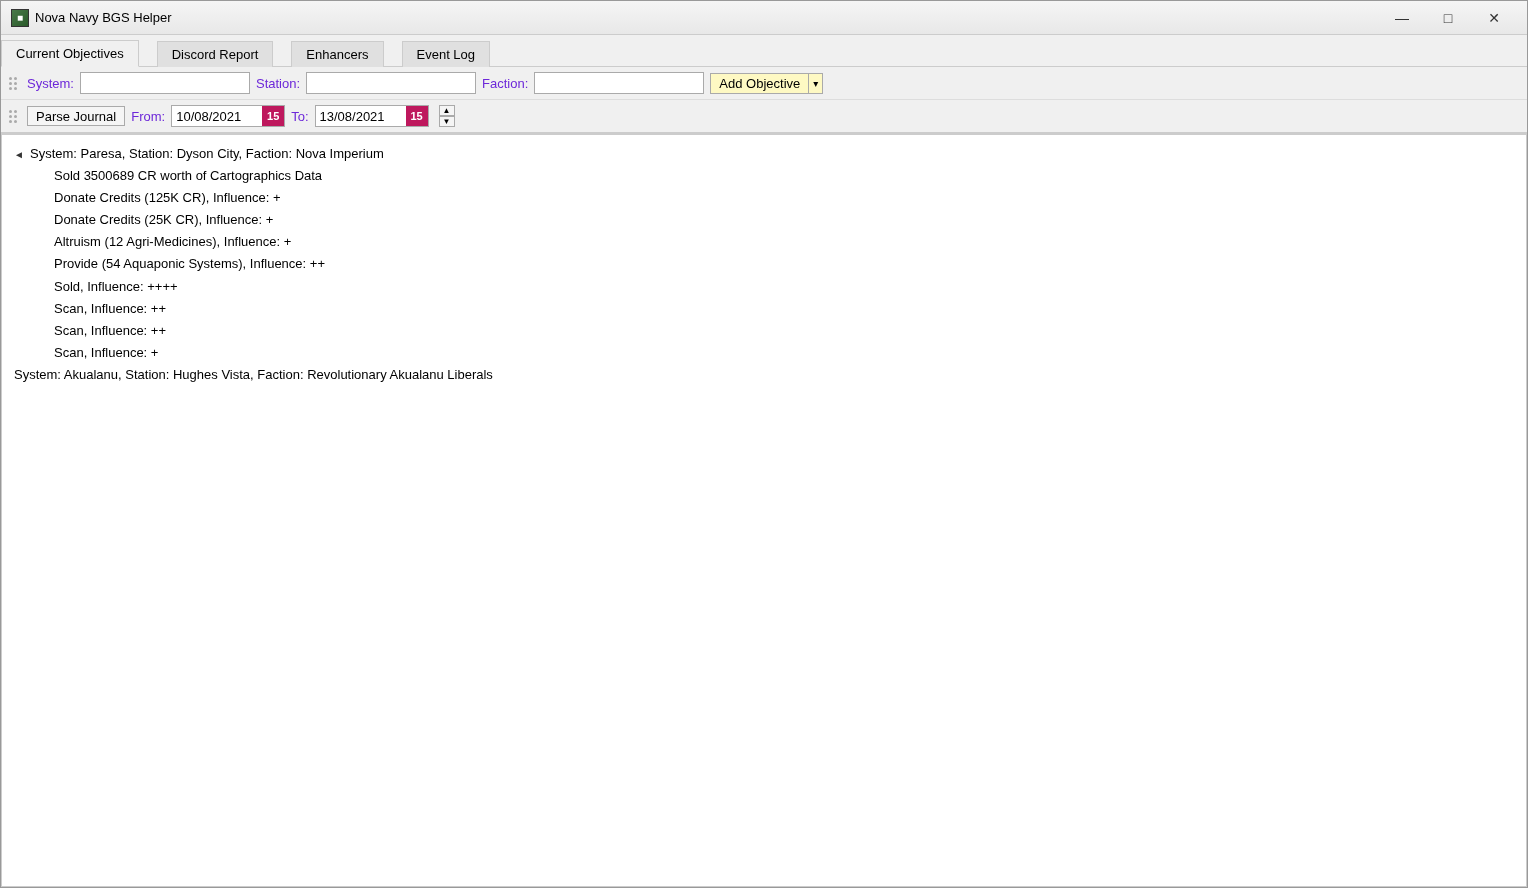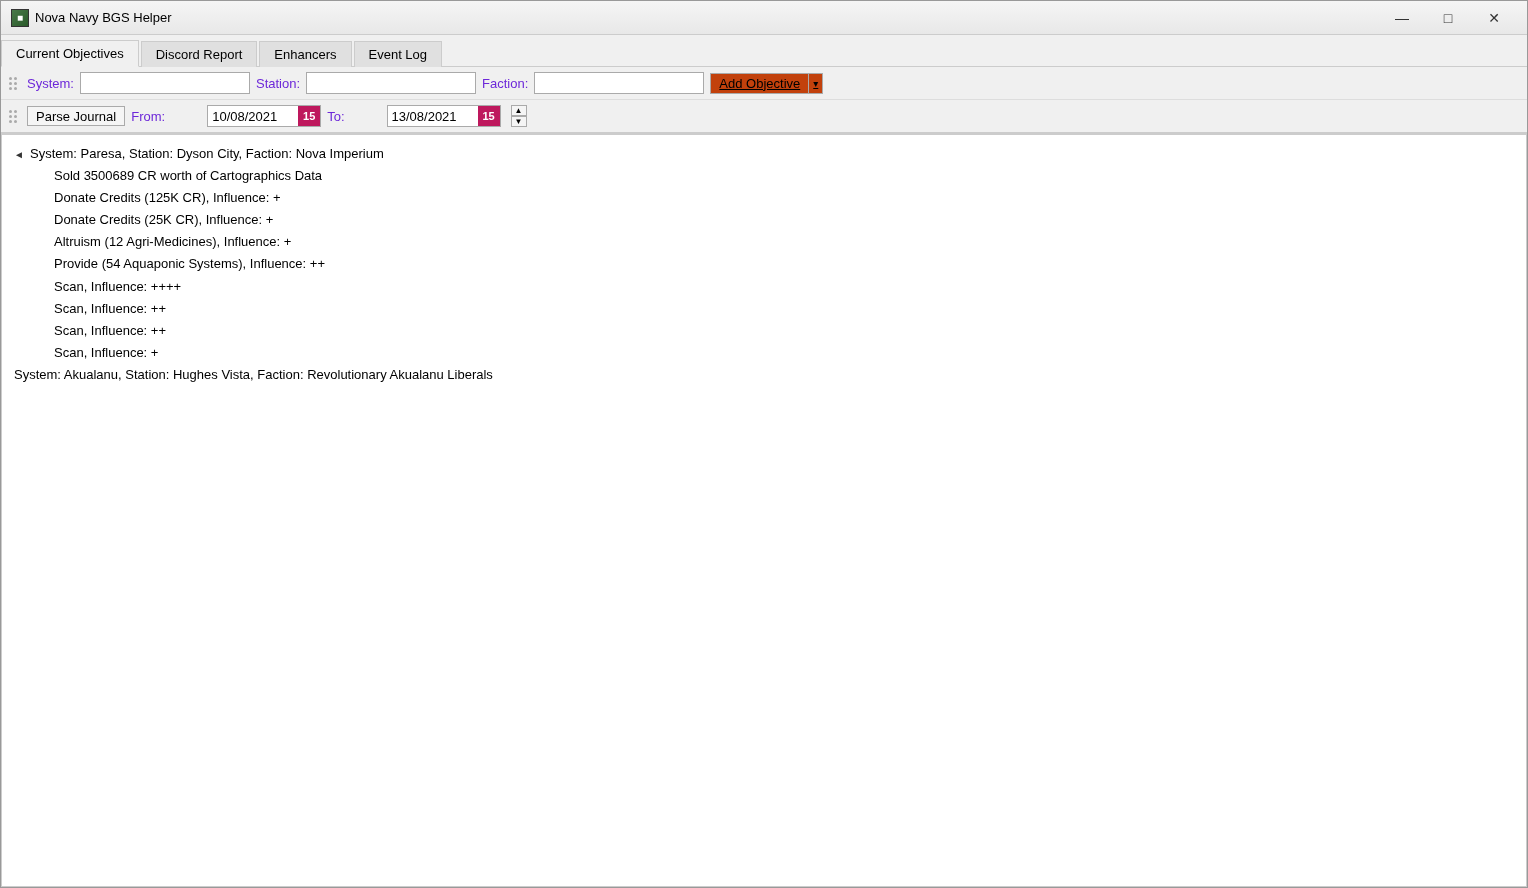--- a/index.html
+++ b/index.html
@@ -85,21 +85,21 @@
       border-bottom: 1px solid #ccc;
     }
 
     .tab {
       padding: 5px 14px;
       border: 1px solid #ccc;
       border-bottom: none;
       background: #e0e0e0;
       cursor: pointer;
       font-size: 13px;
-      margin-right: 2px;
+      margin-right: 18px;
       position: relative;
       top: 1px;
     }
 
     .tab.active {
       background: #f0f0f0;
       border-bottom: 1px solid #f0f0f0;
       z-index: 1;
     }
 
@@ -147,24 +147,23 @@
 
     .text-input-lg {
       width: 170px;
     }
 
     .add-objective-btn {
       display: flex;
       align-items: center;
       gap: 0;
       border: 1px solid #aaa;
-      background: #c2410c;
+      background: #fef9c3;
       cursor: pointer;
       height: 21px;
-      text-decoration: underline;
     }
 
     .add-objective-label {
       padding: 2px 8px;
       font-size: 13px;
     }
 
     .add-objective-arrow {
       border-left: 1px solid #aaa;
       padding: 2px 4px;
@@ -182,21 +181,20 @@
       padding: 2px 8px;
       font-size: 13px;
     }
 
     .date-input-wrapper {
       display: flex;
       align-items: center;
       border: 1px solid #aaa;
       background: white;
       height: 22px;
-      margin-left: 36px;
     }
 
     .date-input {
       border: none;
       outline: none;
       padding: 2px 4px;
       font-size: 13px;
       width: 90px;
       background: white;
     }
@@ -409,21 +407,21 @@
         <div class="tree-child">
           <span>Donate Credits (25K CR), Influence: +</span>
         </div>
         <div class="tree-child">
           <span>Altruism (12 Agri-Medicines), Influence: +</span>
         </div>
         <div class="tree-child">
           <span>Provide (54 Aquaponic Systems), Influence: ++</span>
         </div>
         <div class="tree-child">
-          <span>Scan, Influence: ++++</span>
+          <span>Sold, Influence: ++++</span>
         </div>
         <div class="tree-child">
           <span>Scan, Influence: ++</span>
         </div>
         <div class="tree-child">
           <span>Scan, Influence: ++</span>
         </div>
         <div class="tree-child">
           <span>Scan, Influence: +</span>
         </div>

